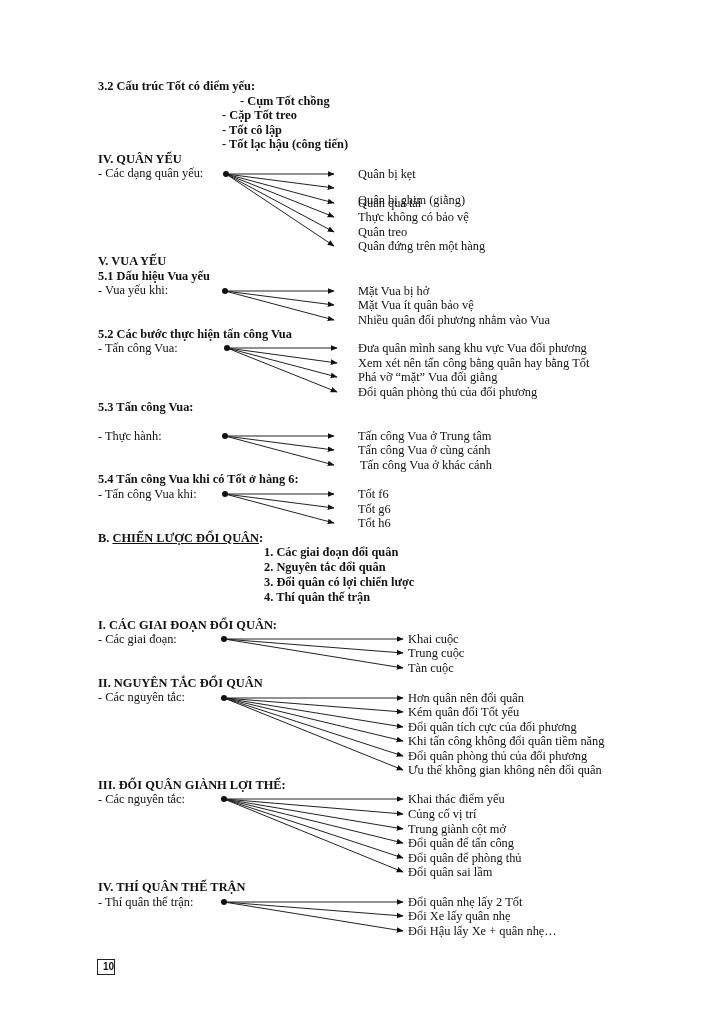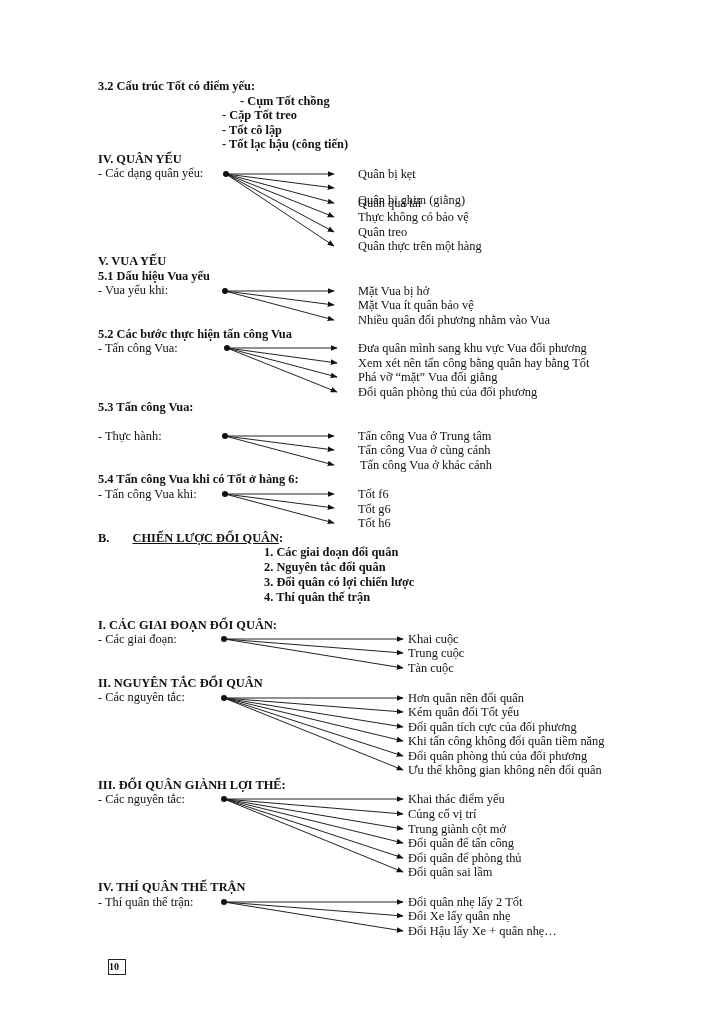--- a/index.html
+++ b/index.html
@@ -3,26 +3,26 @@
 <meta charset="utf-8">
 <style>
   html, body { margin: 0; padding: 0; background: #ffffff; }
   body {
     width: 721px; height: 1024px; position: relative; overflow: hidden;
     font-family: "Liberation Serif", "DejaVu Serif", serif;
     color: #111;
   }
   .t { position: absolute; white-space: nowrap; font-size: 12.4px; line-height: 14px; }
   .b { font-weight: bold; }
-  .u { text-decoration: underline; margin-left: 20px; }
+  .u { text-decoration: underline; }
   svg.arrows { position: absolute; left: 0; top: 0; width: 721px; height: 1024px; pointer-events: none; }
   .pagenum {
-    position: absolute; left: 108px; top: 959px; width: 16px; height: 14px;
-    border: 1px solid #222; font-family: Liberation Serif, serif;
-    font-size: 10px; font-weight: bold; line-height: 14px; text-align: left;
+    position: absolute; left: 97px; top: 959px; width: 16px; height: 14px;
+    border: 1px solid #222; font-family: Liberation Sans, sans-serif;
+    font-size: 10px; font-weight: bold; line-height: 14px; text-align: right;
   }
 </style>
 </head>
 <body>
 
 <svg class="arrows" viewBox="0 0 721 1024">
   <defs>
     <marker id="ah" viewBox="0 0 10 10" refX="9" refY="5" markerWidth="7" markerHeight="7" orient="auto">
       <path d="M0,1 L10,5 L0,9 z" fill="#111"></path>
     </marker>
@@ -94,21 +94,21 @@
 <div class="t b" style="left:222px;top:123px">- Tốt cô lập</div>
 <div class="t b" style="left:222px;top:137px">- Tốt lạc hậu (công tiến)</div>
 
 <div class="t b" style="left:98px;top:152px">IV. QUÂN YẾU</div>
 <div class="t" style="left:98px;top:166px">- Các dạng quân yếu:</div>
 <div class="t" style="left:358px;top:167px">Quân bị kẹt</div>
 <div class="t" style="left:358px;top:193px">Quân bị ghim (giằng)</div>
 <div class="t" style="left:358px;top:196px">Quân quá tải</div>
 <div class="t" style="left:358px;top:210px">Thực không có bảo vệ</div>
 <div class="t" style="left:358px;top:225px">Quân treo</div>
-<div class="t" style="left:358px;top:239px">Quân thực trên một hàng</div>
+<div class="t" style="left:358px;top:239px">Quân đứng trên một hàng</div>
 
 <div class="t b" style="left:98px;top:254px">V. VUA YẾU</div>
 <div class="t b" style="left:98px;top:269px">5.1 Dấu hiệu Vua yếu</div>
 <div class="t" style="left:98px;top:283px">- Vua yếu khi:</div>
 <div class="t" style="left:358px;top:284px">Mặt Vua bị hở</div>
 <div class="t" style="left:358px;top:298px">Mặt Vua ít quân bảo vệ</div>
 <div class="t" style="left:358px;top:313px">Nhiều quân đối phương nhằm vào Vua</div>
 
 <div class="t b" style="left:98px;top:327px">5.2 Các bước thực hiện tấn công Vua</div>
 <div class="t" style="left:98px;top:341px">- Tấn công Vua:</div>

